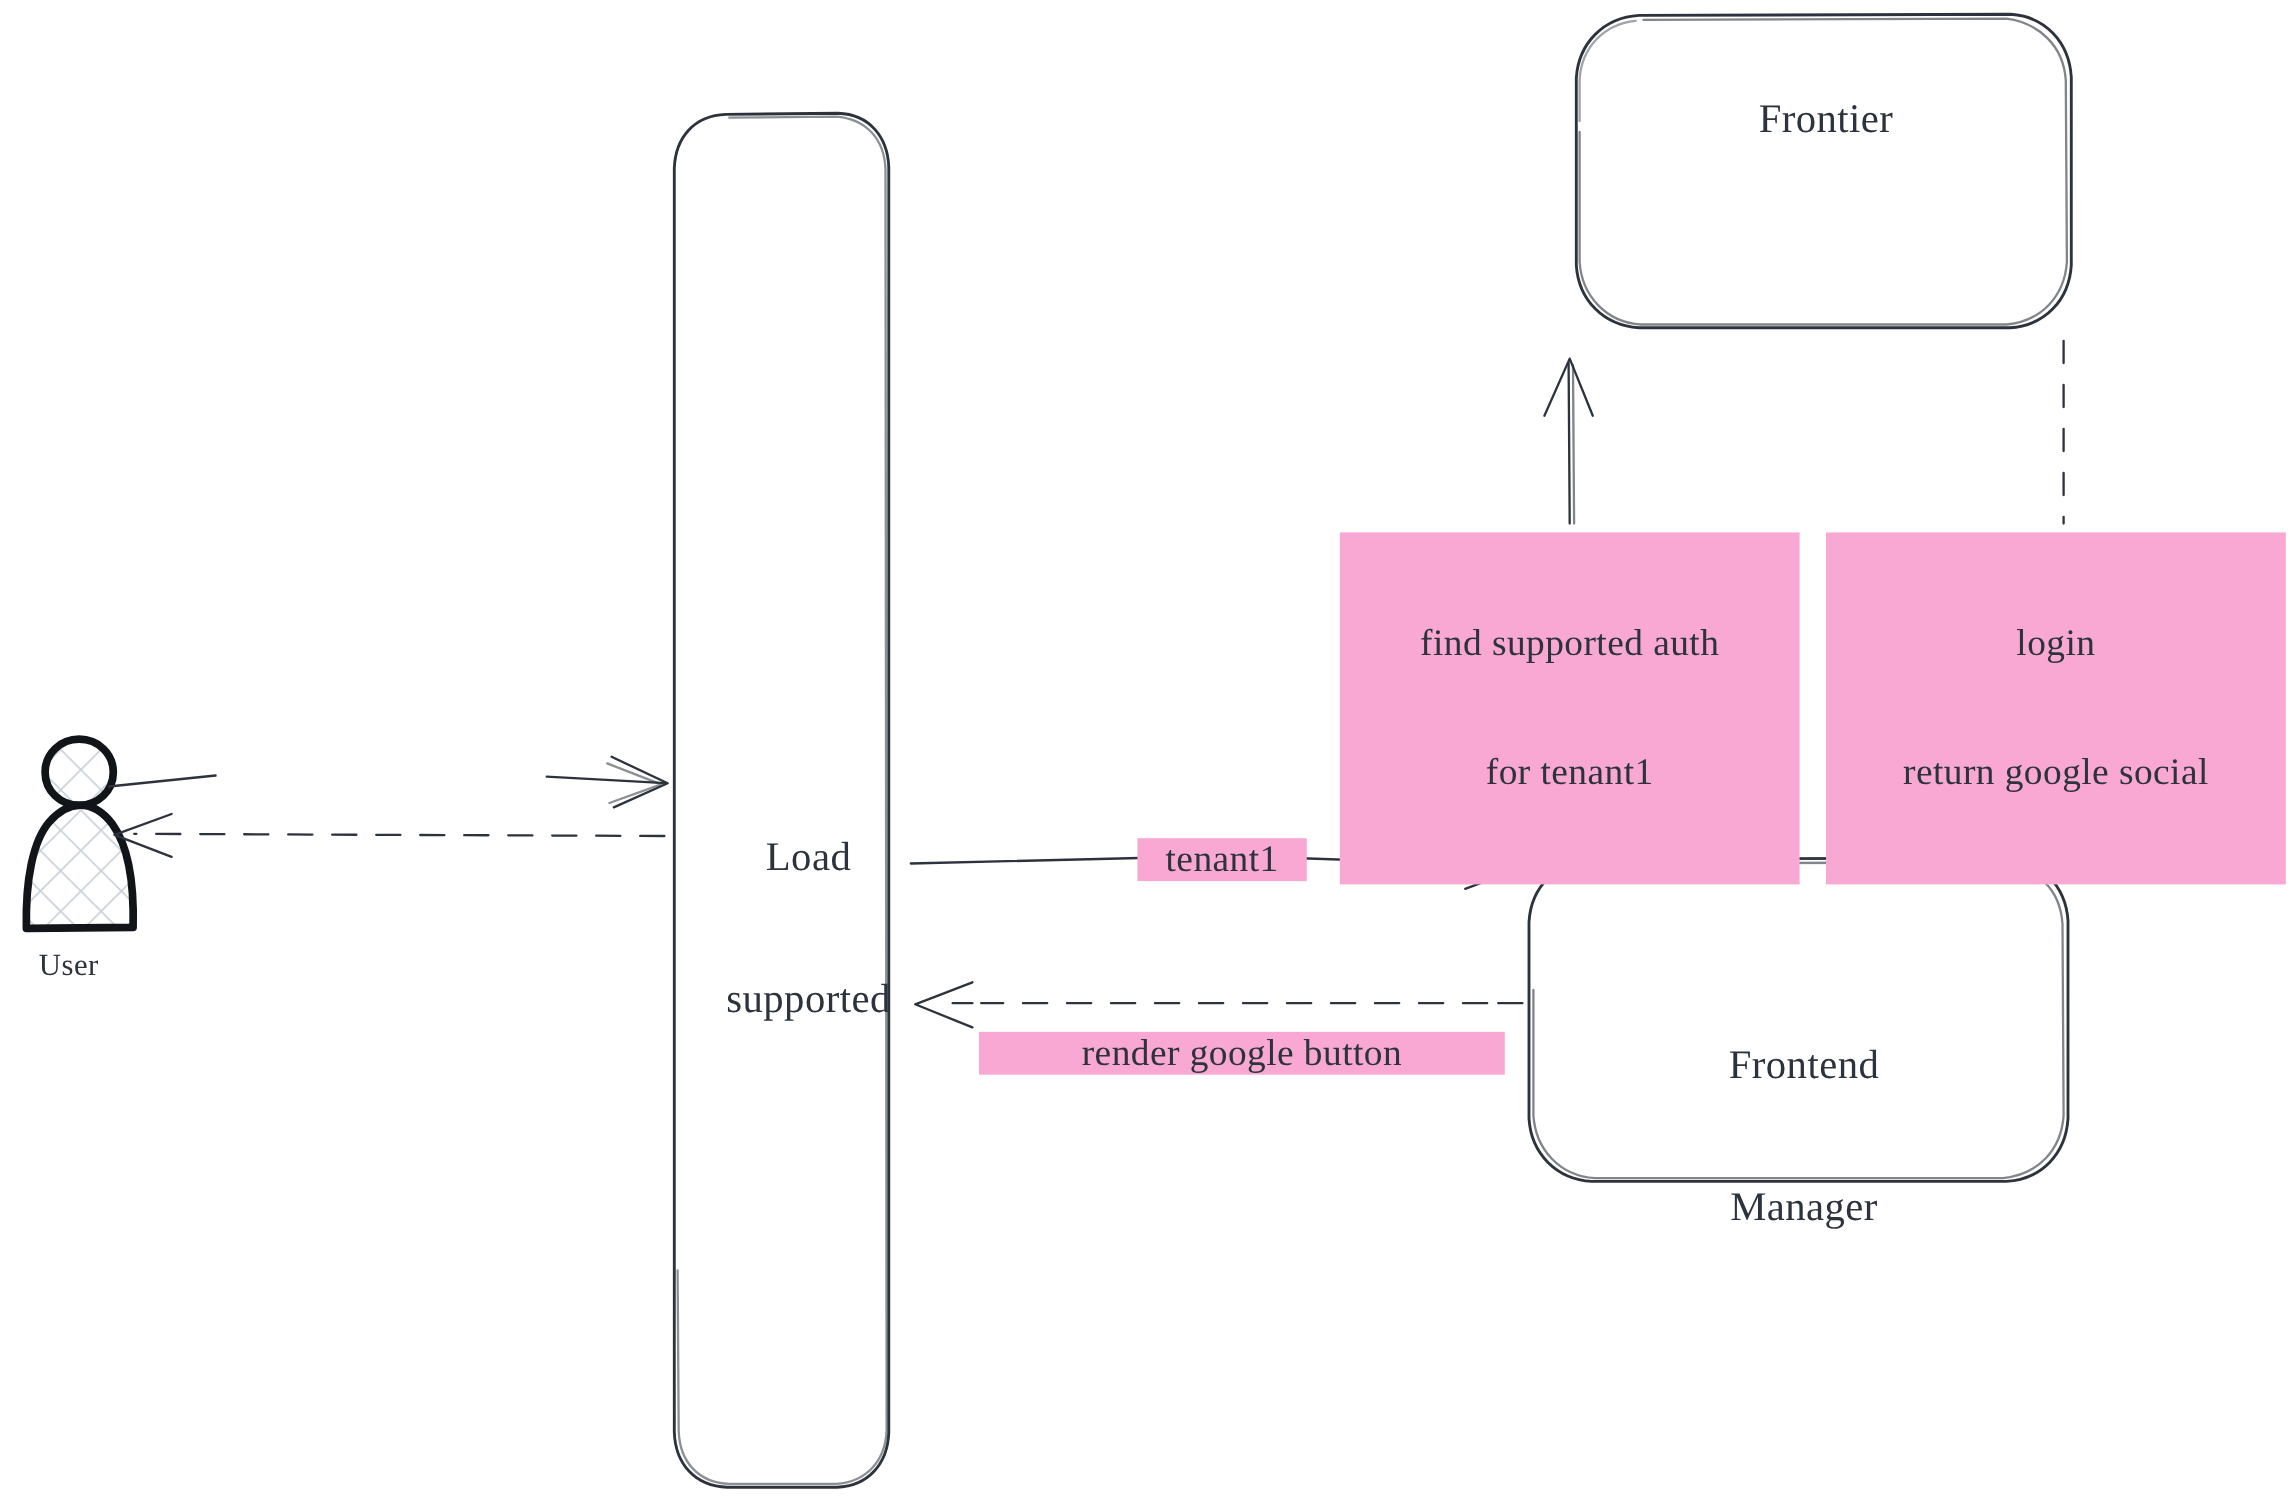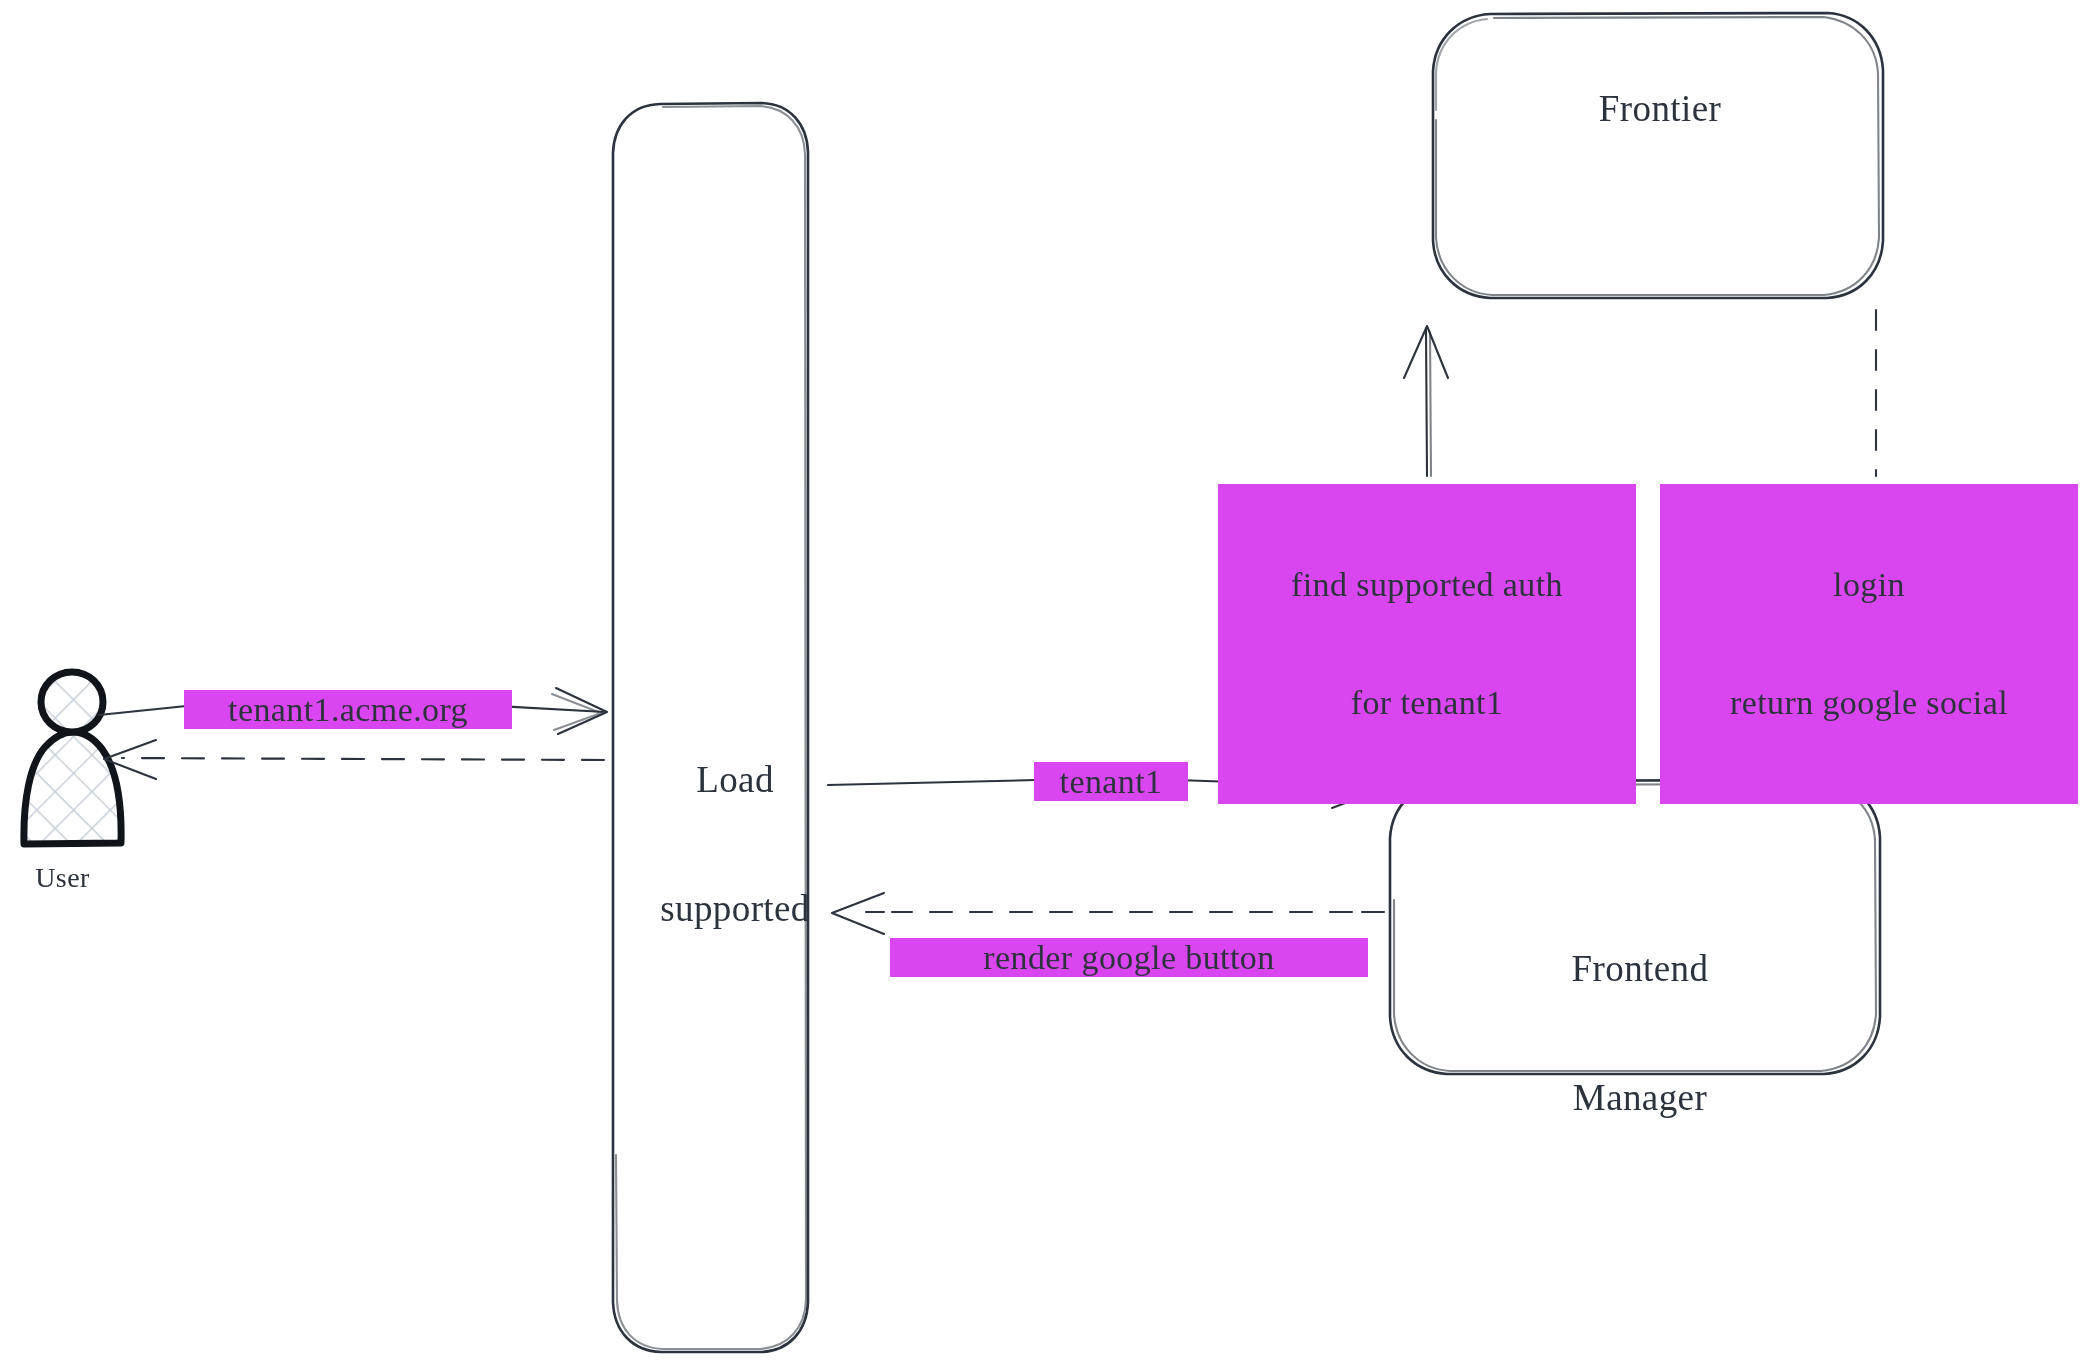--- a/index.html
+++ b/index.html
@@ -63,21 +63,21 @@
     line-height: 1.16;
     white-space: pre;
     letter-spacing: 0.4px;
   }
   .lbl-node {
     font-size: 37px;
     text-align: center;
   }
   .lbl-edge {
     font-size: 34px;
-    background: #d946ef;
+    background: #f9a8d4;
     text-align: center;
   }
   .lbl-actor {
     font-size: 28px;
     text-align: center;
   }
   
   #label-frontier      { left: 1540px; top: 88px;  width: 240px; }
   #label-loadbalancer  { left: 644px;  top: 673px; width: 182px; }
   #label-frontendmgr   { left: 1510px; top: 862px; width: 260px; }
@@ -199,21 +199,20 @@
     <div>supported</div>
   </div>
 
   <div class="lbl lbl-node" id="label-frontier">Frontier</div>
 
   <div class="lbl lbl-node" id="label-frontendmgr">
     <div>Frontend</div>
     <div>Manager</div>
   </div>
 
-  <div class="lbl lbl-edge" id="label-edge-host">tenant1.acme.org</div>
 
   <div class="lbl lbl-edge" id="label-edge-tenant">tenant1</div>
 
   <div class="lbl lbl-edge" id="label-edge-render">render google button</div>
 
   <div class="lbl lbl-edge" id="label-edge-findauth">
     <div>find supported auth</div>
     <div>for tenant1</div>
   </div>
 

